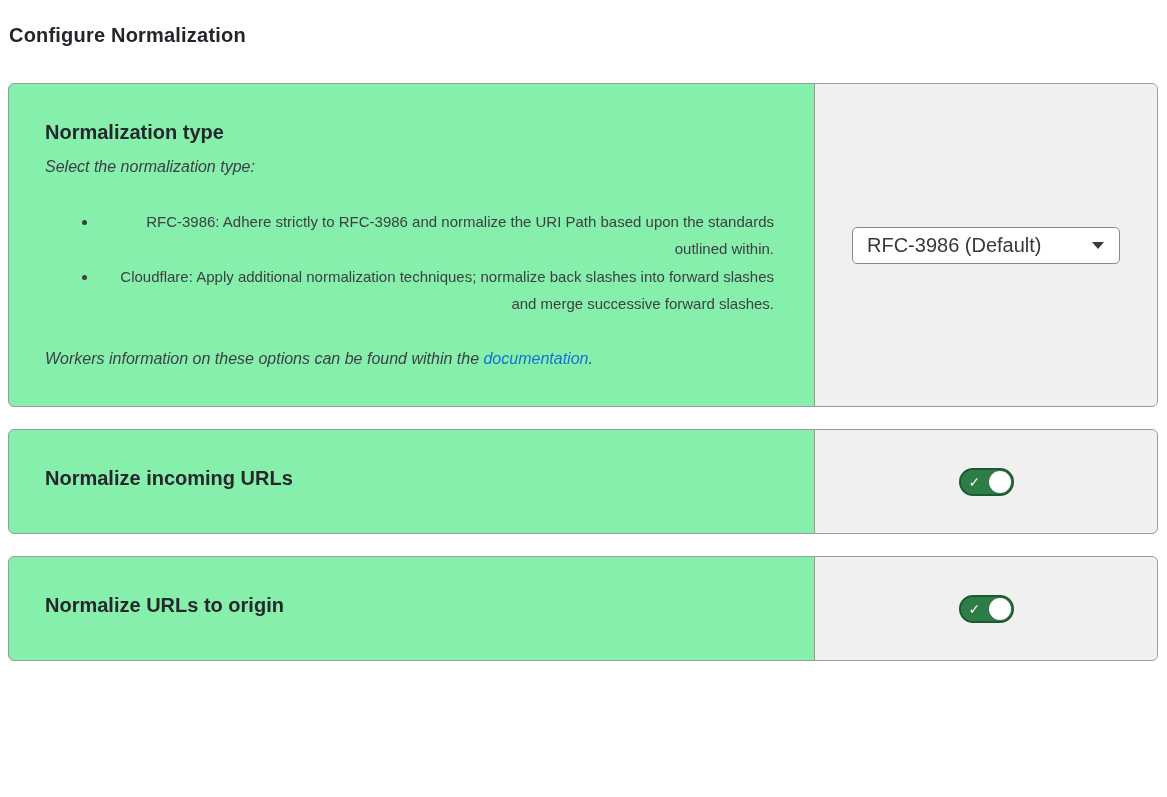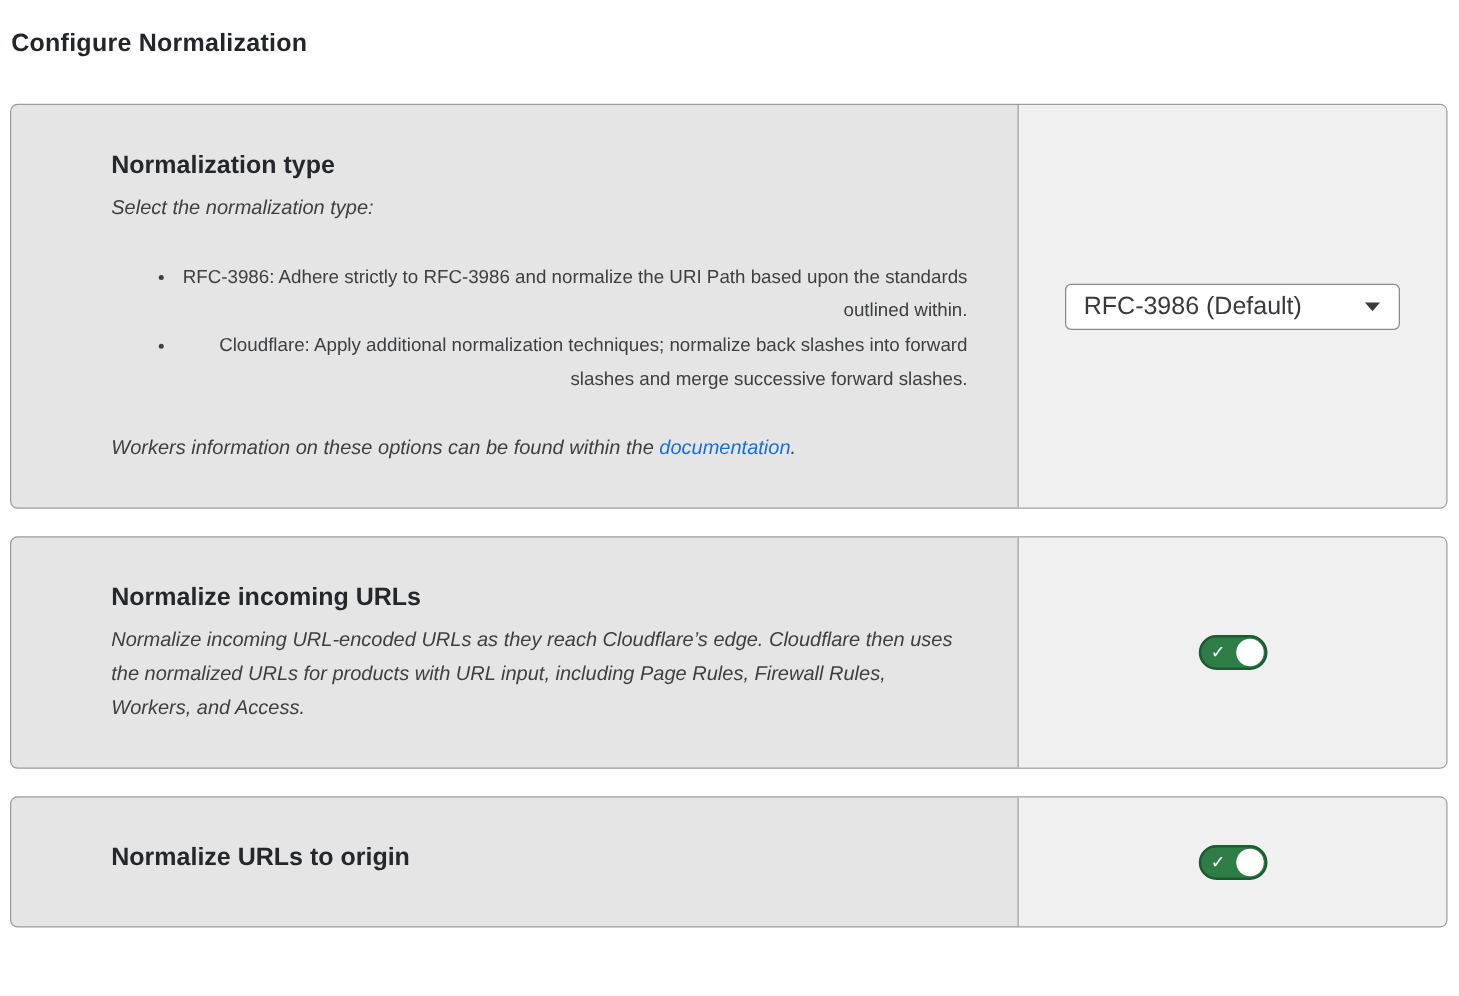--- a/index.html
+++ b/index.html
@@ -20,22 +20,21 @@
     margin: 16px 0 36px 1px;
     letter-spacing: .2px;
   }
   .card {
     display: flex;
     align-items: stretch;
     border: 1px solid #9c9c9c;
     border-radius: 6px;
     margin: 0 1px 22px 0;
     overflow: hidden;
-    background: #e5e5e5;
-    padding-left: 44px;
+    background: #86efac;
   }
   .card-content {
     flex: 1 1 auto;
     padding: 37px 40px 34px 36px;
   }
   .card-aside {
     flex: 0 0 343px;
     width: 343px;
     background: #f0f0f0;
     border-left: 1px solid #9c9c9c;
@@ -150,21 +149,20 @@
       <div class="select-box" role="listbox" aria-expanded="false">
         <span>RFC-3986 (Default)</span>
         <span class="caret"></span>
       </div>
     </div>
   </section>
 
   <section class="card">
     <div class="card-content">
       <h2 class="card-heading">Normalize incoming URLs</h2>
-      <p class="body-text">Normalize incoming URL-encoded URLs as they reach Cloudflare’s edge. Cloudflare then uses the normalized URLs for products with URL input, including Page Rules, Firewall Rules, Workers, and Access.</p>
     </div>
     <div class="card-aside">
       <div class="toggle" role="switch" aria-checked="true">
         <span class="check">✓</span>
         <span class="knob"></span>
       </div>
     </div>
   </section>
 
   <section class="card">

